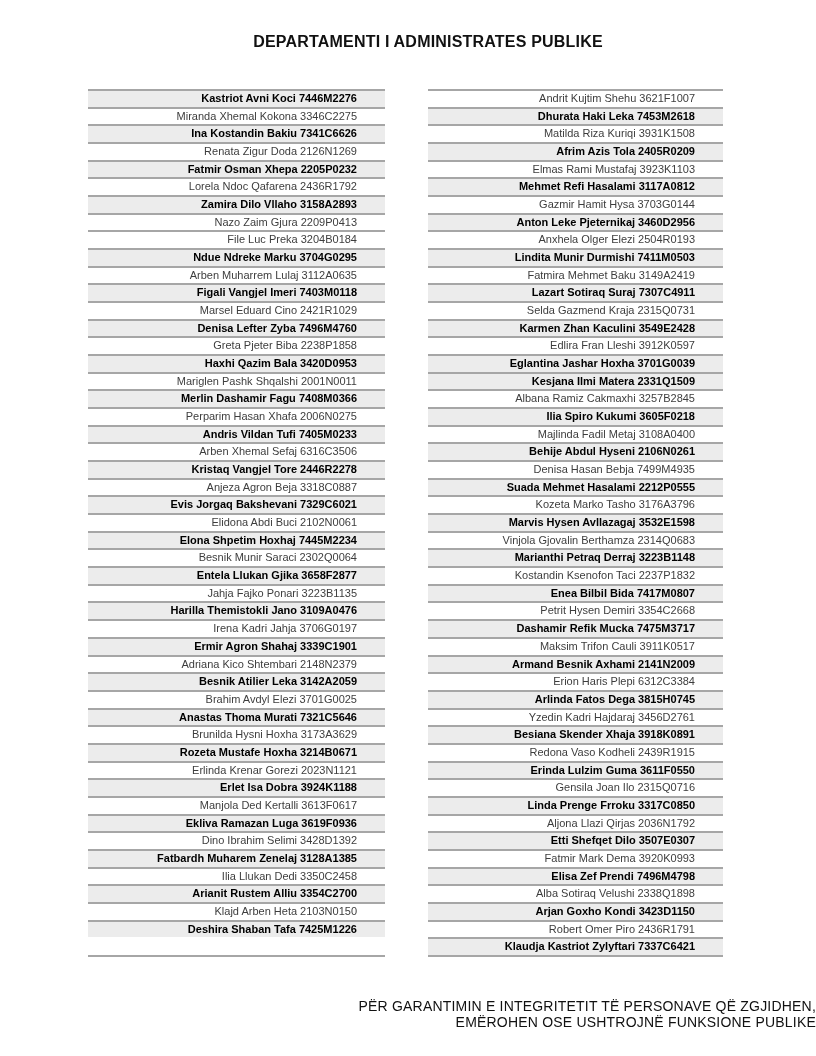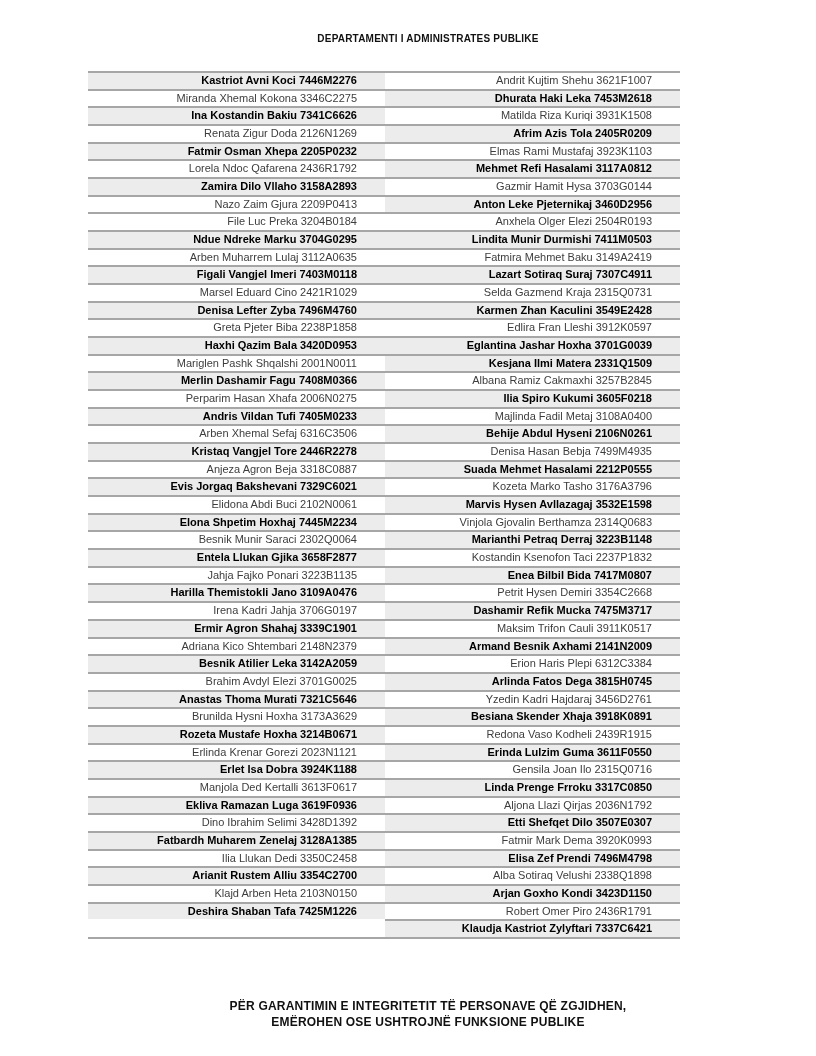--- a/index.html
+++ b/index.html
@@ -11,30 +11,31 @@
     background: #ffffff;
     font-family: "Liberation Sans", sans-serif;
     overflow: hidden;
   }
   .title {
     position: absolute;
     top: 33px;
     left: 40px;
     width: 776px;
     text-align: center;
-    font-size: 10px;
+    font-size: 16px;
     font-weight: 700;
     color: #111111;
     letter-spacing: 0.2px;
   }
   .columns {
     position: absolute;
-    top: 71px;
+    top: 89px;
     left: 88px;
     display: flex;
+    gap: 43px;
   }
   .col {
     width: 297px;
     border-bottom: 2px solid #a6a6a6;
   }
   .col.right { width: 295px; }
   .row {
     box-sizing: border-box;
     height: 17.68px;
     border-top: 2px solid #a6a6a6;
@@ -49,23 +50,23 @@
   .row.shaded {
     background: #ececec;
     font-weight: 700;
     color: #000000;
   }
   .footer {
     position: absolute;
     top: 998px;
     left: 40px;
     width: 776px;
-    text-align: center;
-    font-size: 12px;
-    font-weight: 700;
+    text-align: right;
+    font-size: 14px;
+    font-weight: 400;
     color: #111111;
     line-height: 16px;
     letter-spacing: 0.2px;
   }
 </style>
 </head>
 <body>
 
 <div class="page">
 

